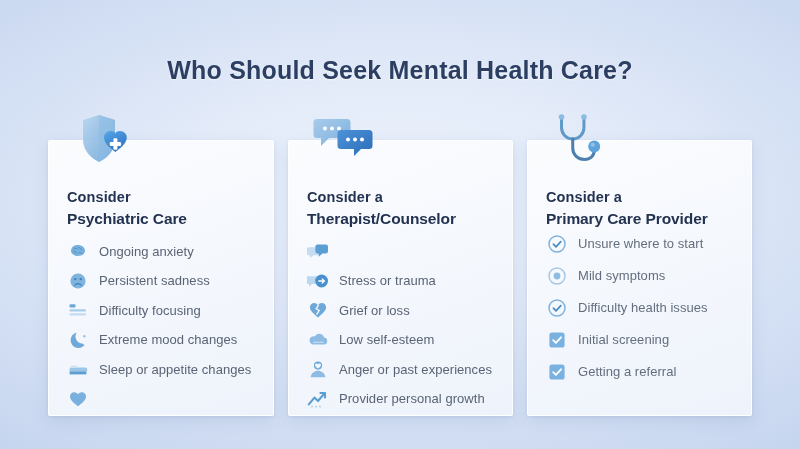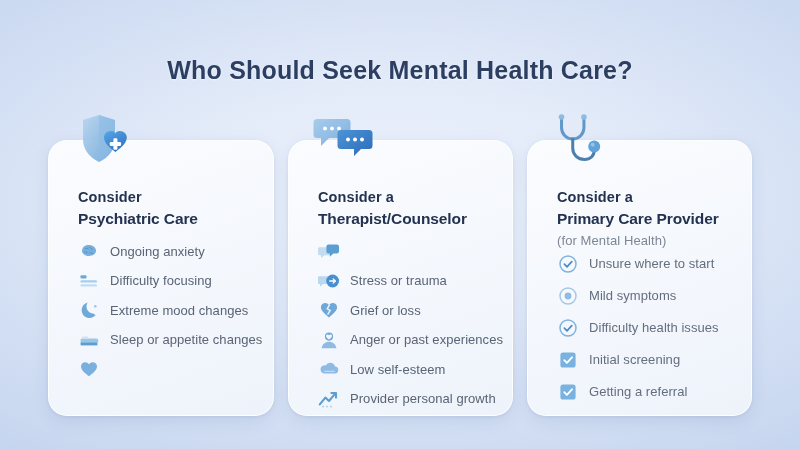--- a/index.html
+++ b/index.html
@@ -28,25 +28,25 @@
   
   .cards {
     position:absolute;
     top:140px; left:48px;
     width:704px; height:276px;
     display:flex;
     gap:14px;
   }
   .card {
     position:relative;
-    border-radius:19px;
+    border-radius:2px;
     background:linear-gradient(160deg, #fbfcfe 0%, #f5f8fd 45%, #eef3fb 100%);
     box-shadow:0 5px 16px rgba(92,118,165,.15), 0 1px 3px rgba(92,118,165,.12);
     border:1px solid rgba(255,255,255,.85);
-    padding:46px 0 0 29px;
+    padding:46px 0 0 18px;
   }
   .card.c1 { width:227px; }
   .card.c2 { width:226px; }
   .card.c3 { width:226px; }
 
   
   .hdr-icon {
     position:absolute;
     top:-28px; left:22px;
     width:74px; height:56px;
@@ -126,20 +126,29 @@
         <span class="l2">Psychiatric Care</span>
       </div>
 
       <ul class="items">
         <li>
           <svg class="ico" viewBox="0 0 22 22">
             <path d="M4 11c0-3.4 2.8-6 6.4-6 3.6 0 7.2 1.8 7.6 5.2.3 2.6-1.6 4.6-4.2 5.3-2.6.7-5.4.6-7.3-.8C5 13.8 4 12.6 4 11z" fill="#77b0dd"></path>
             <path d="M7 8.6c1.1-.6 2.4-.5 3.2.2M6.6 12c1.3-.4 2.6.1 3.2 1M11.6 7.6c1.3.1 2.4.9 2.8 2M12 12.6c1.2-.2 2.4.3 3 1.2" stroke="#4e8dc2" stroke-width=".9" fill="none" stroke-linecap="round"></path>
           </svg>
           <span class="itxt">Ongoing anxiety</span>
+        </li>
+        <li>
+          <svg class="ico" viewBox="0 0 22 22">
+            <circle cx="11" cy="11" r="7.6" fill="#7fb4de"></circle>
+            <circle cx="8.3" cy="9.2" r="1.15" fill="#3d7fb8"></circle>
+            <circle cx="13.7" cy="9.2" r="1.15" fill="#3d7fb8"></circle>
+            <path d="M7.8 15.1c1.8-2 4.6-2 6.4 0" stroke="#3d7fb8" stroke-width="1.3" fill="none" stroke-linecap="round"></path>
+          </svg>
+          <span class="itxt">Persistent sadness</span>
         </li>
         <li>
           <svg class="ico" viewBox="0 0 22 22">
             <rect x="2.5" y="5.2" width="6" height="3.2" rx="1" fill="#6ca9d8"></rect>
             <rect x="2.5" y="10.2" width="16.5" height="2.4" rx="1.2" fill="#a8cdea"></rect>
             <rect x="2.5" y="14.2" width="16.5" height="2.4" rx="1.2" fill="#c3dcf1"></rect>
           </svg>
           <span class="itxt">Difficulty focusing</span>
         </li>
         <li>
@@ -209,32 +218,32 @@
         </li>
         <li>
           <svg class="ico" viewBox="0 0 22 22">
             <path d="M11 18.4C7.3 15.5 2.9 12 2.9 8.3c0-2.4 1.9-4.3 4.3-4.3 1.5 0 2.9.8 3.8 2 .9-1.2 2.3-2 3.8-2 2.4 0 4.3 1.9 4.3 4.3 0 3.7-4.4 7.2-8.1 10.1z" fill="#6ea8d9"></path>
             <path d="M11.6 5.6 9.2 9.8l3 1.5-2.6 4.4" stroke="#e9f2fa" stroke-width="1.5" fill="none" stroke-linejoin="round"></path>
           </svg>
           <span class="itxt">Grief or loss</span>
         </li>
         <li>
           <svg class="ico" viewBox="0 0 22 22">
+            <path d="M5.6 15.4h11a3.4 3.4 0 0 0 .4-6.8 5 5 0 0 0-9.3-1.2 3.6 3.6 0 0 0-2.1 8z" fill="#8ebbe3"></path>
+            <path d="M6.6 13.2h9.6" stroke="#cfe3f4" stroke-width="1.1" stroke-linecap="round"></path>
+          </svg>
+          <span class="itxt">Low self-esteem</span>
+        </li>
+        <li>
+          <svg class="ico" viewBox="0 0 22 22">
             <circle cx="11" cy="7.6" r="4.1" fill="#6ea8d9"></circle>
             <path d="M3.6 19.2c.6-4.1 3.8-6.4 7.4-6.4s6.8 2.3 7.4 6.4z" fill="#8ebbe3"></path>
             <path d="M11 10.6c-1.5-1.1-3-2.3-3-3.6 0-.9.7-1.6 1.6-1.6.6 0 1.1.3 1.4.8.3-.5.8-.8 1.4-.8.9 0 1.6.7 1.6 1.6 0 1.3-1.5 2.5-3 3.6z" fill="#f0f6fc"></path>
           </svg>
           <span class="itxt">Anger or past experiences</span>
-        </li>
-        <li>
-          <svg class="ico" viewBox="0 0 22 22">
-            <path d="M5.6 15.4h11a3.4 3.4 0 0 0 .4-6.8 5 5 0 0 0-9.3-1.2 3.6 3.6 0 0 0-2.1 8z" fill="#8ebbe3"></path>
-            <path d="M6.6 13.2h9.6" stroke="#cfe3f4" stroke-width="1.1" stroke-linecap="round"></path>
-          </svg>
-          <span class="itxt">Low self-esteem</span>
         </li>
         <li>
           <svg class="ico" viewBox="0 0 22 22">
             <path d="M1.8 16.4 7.4 9.6l3.6 3.4 6.4-7.6" stroke="#5a9ed2" stroke-width="2.1" fill="none" stroke-linecap="round" stroke-linejoin="round"></path>
             <path d="M13.4 5h4.6v4.6" stroke="#5a9ed2" stroke-width="2.1" fill="none" stroke-linecap="round" stroke-linejoin="round"></path>
             <circle cx="5" cy="18.6" r="1.1" fill="#b7d6ee"></circle>
               <circle cx="9" cy="18.6" r="1.1" fill="#b7d6ee"></circle>
               <circle cx="13" cy="18.6" r="1.1" fill="#b7d6ee"></circle>
           </svg>
           <span class="itxt">Provider personal growth</span>
@@ -248,21 +257,20 @@
         <circle cx="14" cy="6.4" r="3" fill="#8cbbe3"></circle>
         <circle cx="38" cy="6.4" r="3" fill="#8cbbe3"></circle>
         <path d="M26 30v10c0 7 5.6 12 12.6 12 6.2 0 10.4-4 10.4-9.6" stroke="#4d7fae" stroke-width="3.2" fill="none" stroke-linecap="round"></path>
         <circle cx="49" cy="38" r="6.4" fill="#5fa3da"></circle>
         <circle cx="47.4" cy="36.2" r="2.2" fill="#a8cdec" opacity=".75"></circle>
       </svg>
 
       <div class="heading">
         <span class="l1">Consider a</span>
         <span class="l2">Primary Care Provider</span>
-        <span class="subheading">(for Mental Health)</span>
       </div>
 
       <ul class="items">
         <li>
           <svg class="ico" viewBox="0 0 22 22">
             <circle cx="11" cy="11" r="8" fill="none" stroke="#7fb3dd" stroke-width="1.5"></circle>
             <path d="M7.4 11.2 10 13.8l4.8-5.2" stroke="#4a8cc4" stroke-width="1.7" fill="none" stroke-linecap="round" stroke-linejoin="round"></path>
           </svg>
           <span class="itxt">Unsure where to start</span>
         </li>

